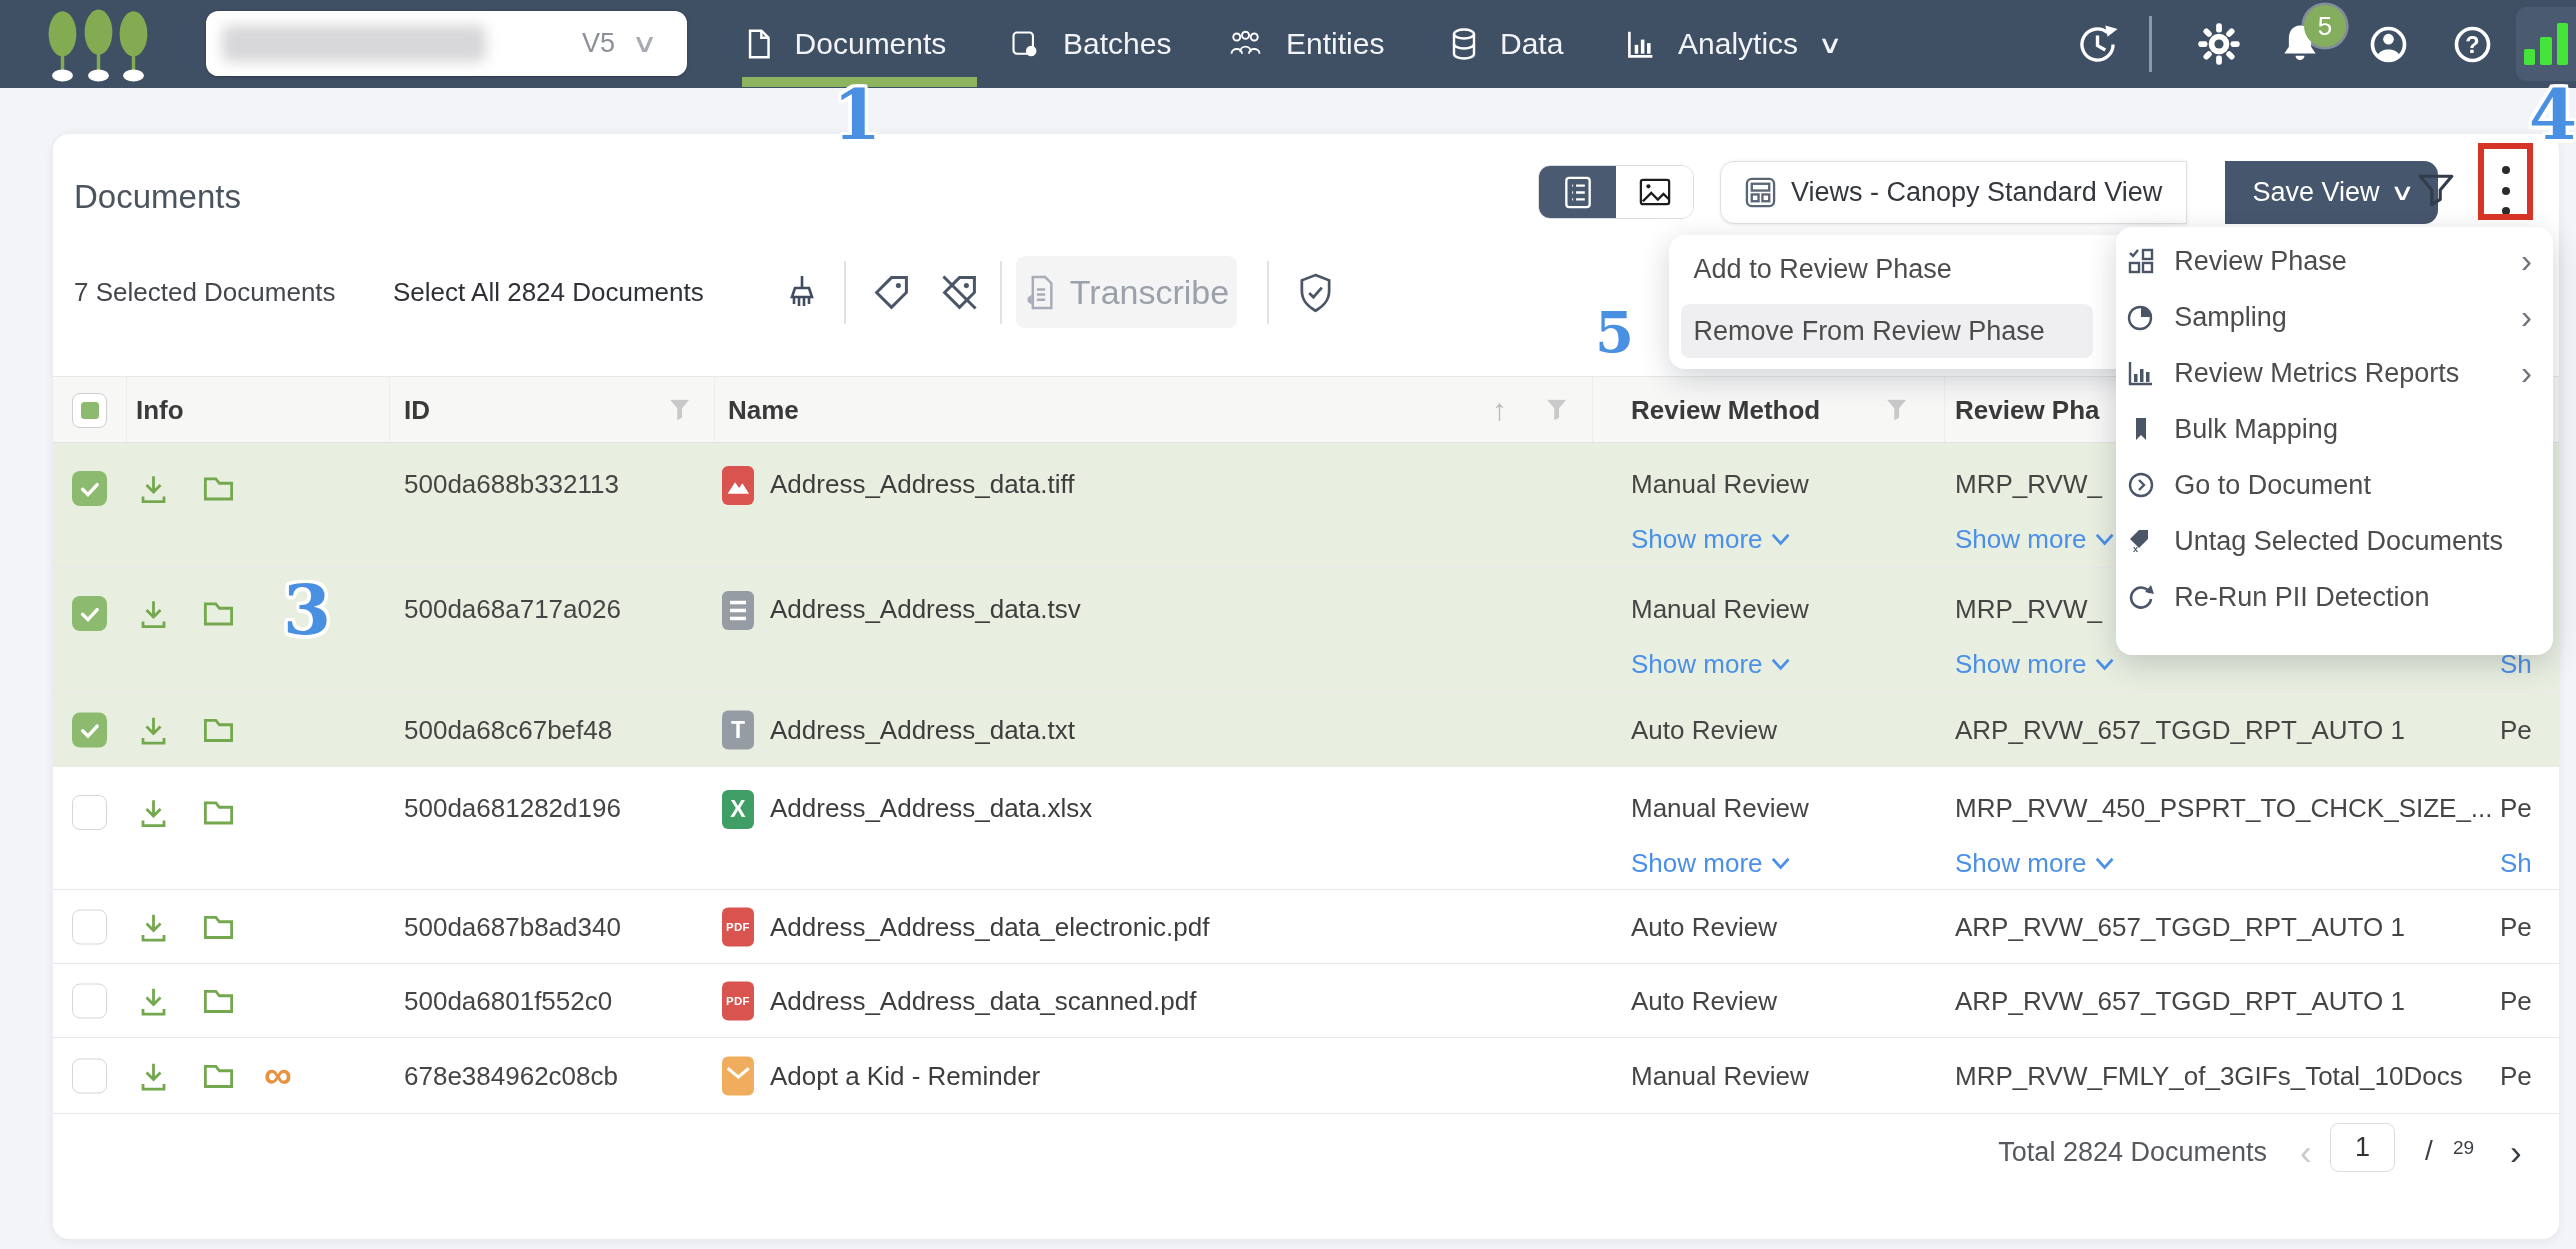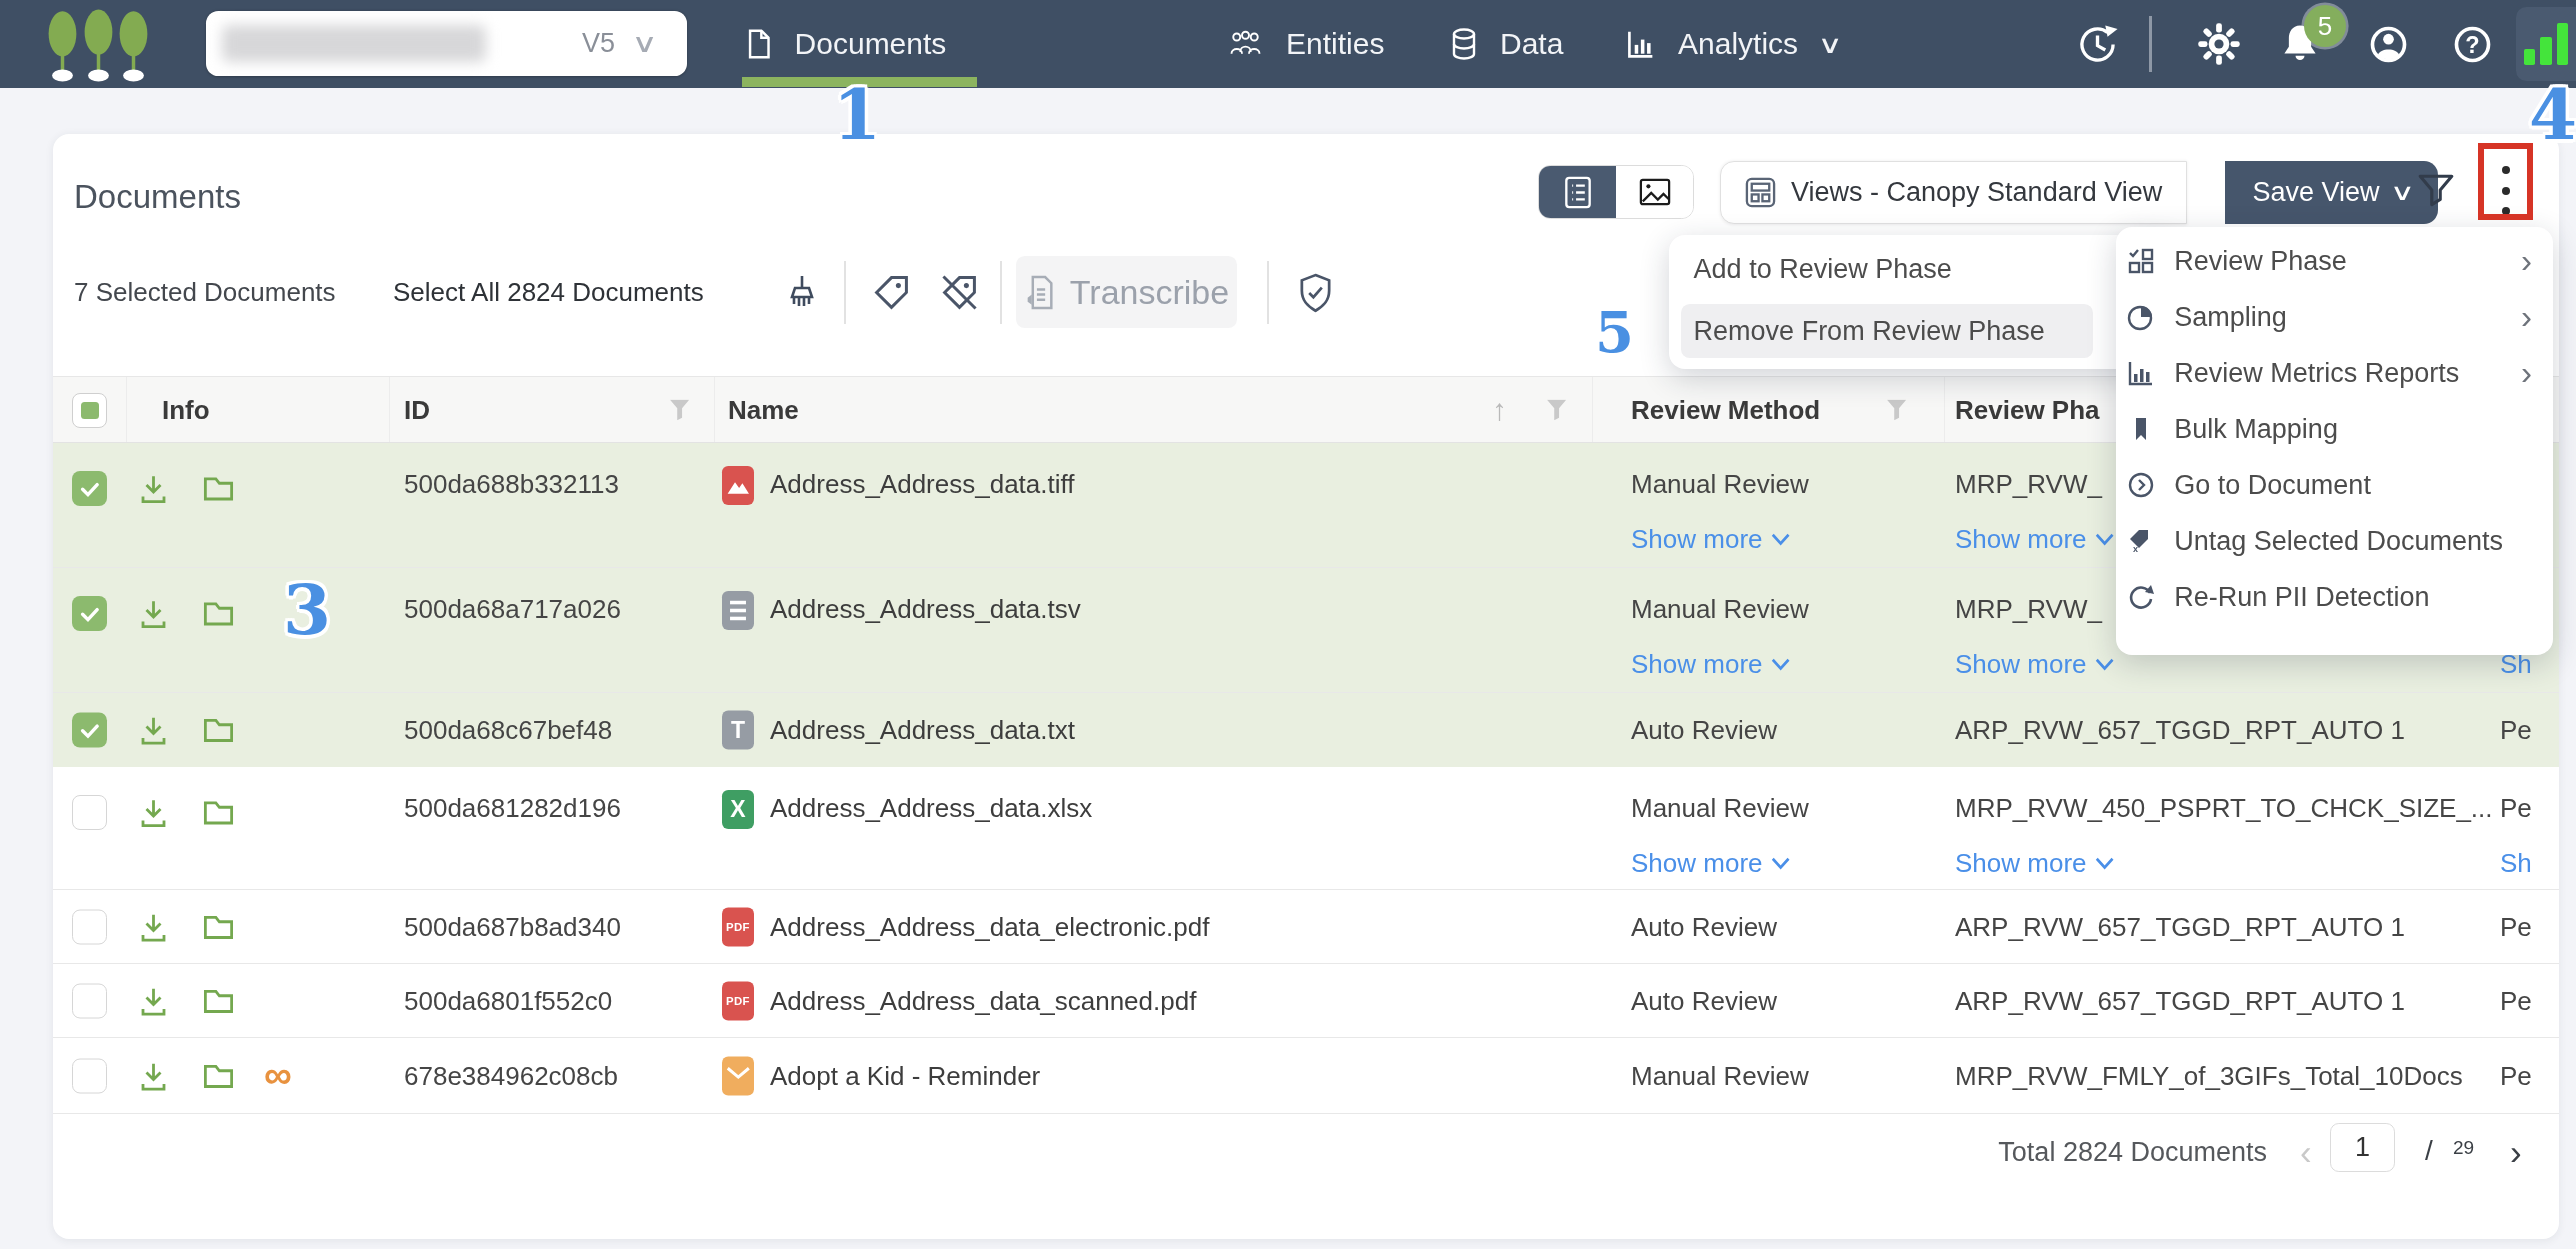--- a/index.html
+++ b/index.html
@@ -129,20 +129,27 @@
 
     <div class="tab" style="left:747px;">
       <svg width="24.6" height="32" viewBox="0 0 24 30">
           <path d="M3 2h11l7 7v19H3z" fill="none" stroke="#fff" stroke-width="2.4"></path>
           <path d="M14 2v7h7" fill="none" stroke="#fff" stroke-width="2.4"></path>
         </svg>
       <span>Documents</span>
     </div>
     <div class="tabline"></div>
 
+    <div class="tab" style="left:1010px;">
+      <svg width="30" height="30" viewBox="0 0 34 34">
+          <rect x="4" y="4" width="22" height="24" rx="4" fill="none" stroke="#fff" stroke-width="2.4"></rect>
+          <circle cx="24" cy="25" r="6" fill="#fff"></circle>
+        </svg>
+      <span>Batches</span>
+    </div>
 
     <div class="tab" style="left:1228px;">
       <svg width="35" height="30" viewBox="0 0 40 34" fill="none" stroke="#fff" stroke-width="2.2">
           <circle cx="10" cy="9" r="4"></circle>
           <circle cx="20" cy="7" r="4"></circle>
           <circle cx="30" cy="9" r="4"></circle>
           <path d="M4 28c0-7 12-7 12 0M14 26c0-8 12-8 12 0M24 28c0-7 12-7 12 0"></path>
         </svg>
       <span>Entities</span>
     </div>
@@ -306,21 +313,21 @@
     <div class="thead">
       <span class="sep" style="left:73px;"></span>
         <span class="sep" style="left:336px;"></span>
         <span class="sep" style="left:661px;"></span>
         <span class="sep" style="left:1539px;"></span>
         <span class="sep" style="left:1891px;"></span>
         <span class="sep" style="left:2407px;"></span>
       <div class="hcb">
           <i></i>
         </div>
-      <span class="hlabel" style="left:83px;margin-left:26px;">Info</span>
+      <span class="hlabel" style="left:83px;">Info</span>
       <span class="hlabel" style="left:351px;">ID</span>
       <svg class="ffun" style="left:617px;" width="19.3" height="21" viewBox="0 0 16 17">
           <path d="M0 0h16l-6 7v8l-4 2V7z" fill="#c9c9c9"></path>
         </svg>
       <span class="hlabel" style="left:675px;">Name</span>
       <span class="sortup" style="left:1439px;">↑</span>
       <svg class="ffun" style="left:1494px;" width="19.3" height="21" viewBox="0 0 16 17">
           <path d="M0 0h16l-6 7v8l-4 2V7z" fill="#c9c9c9"></path>
         </svg>
       <span class="hlabel" style="left:1578px;">Review Method</span>

